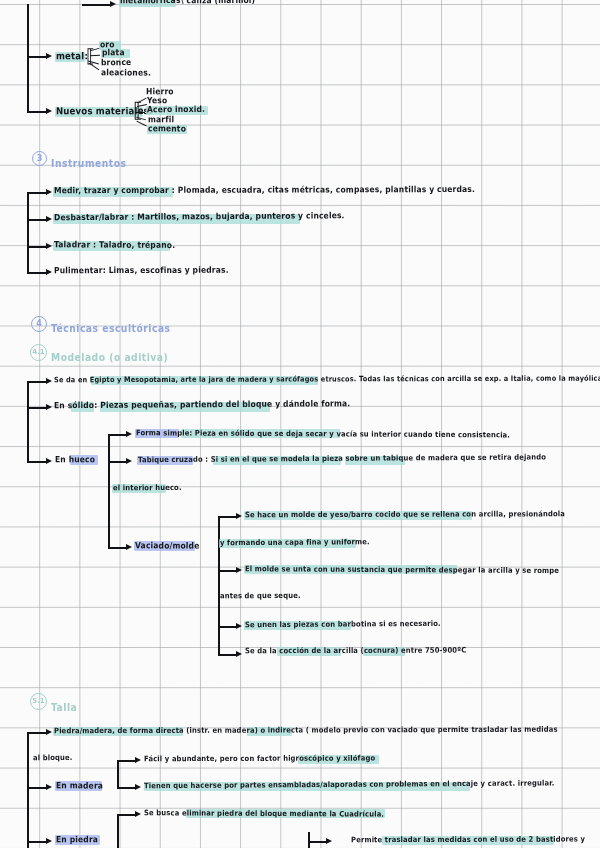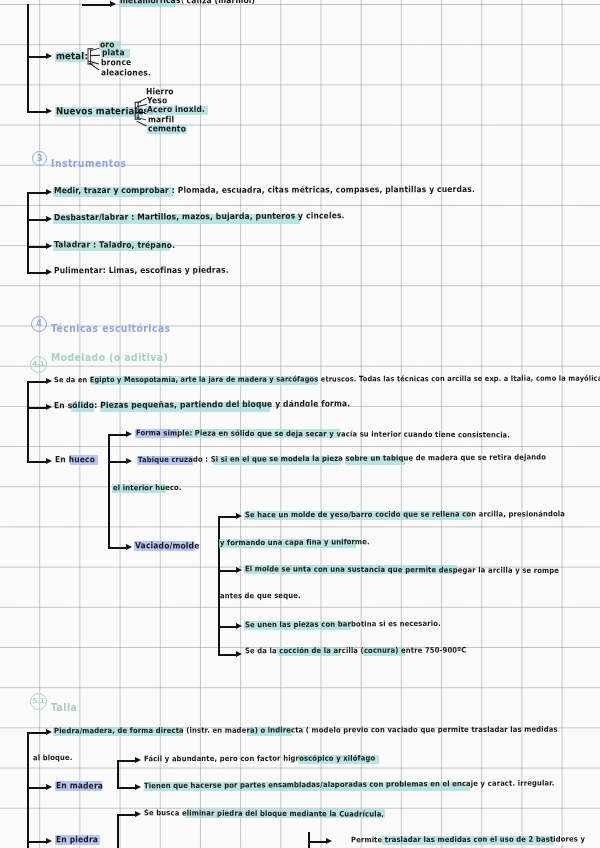--- a/index.html
+++ b/index.html
@@ -171,21 +171,21 @@
   <div class="hl hl-teal" style="left:53px; top:241px; width:117px; height:10px;"></div>
   <div class="t w2" style="left:54px; top:240px;">Taladrar : Taladro, trépano.</div>
 
   <div class="ln ln-h" style="left:27px; top:272px; width:20px;"></div>
   <div class="arrow" style="left:46px; top:268.5px;"></div>
   <div class="t w3" style="left:54px; top:266px;">Pulimentar: Limas, escofinas y piedras.</div>
 
   <div class="num-circle head-blue" style="left:31px; top:316px; width:14px; height:14px; color:#8fa6de;">4</div>
   <div class="head head-blue" style="left:51px; top:322px;">Técnicas escultóricas</div>
 
-  <div class="num-circle head-teal" style="left:30px; top:356px; width:15px; height:15px; color:#a5cfc9; font-size:7px;">4.1</div>
+  <div class="num-circle head-teal" style="left:30px; top:344px; width:15px; height:15px; color:#a5cfc9; font-size:7px;">4.1</div>
   <div class="head head-teal" style="left:51px; top:351px;">Modelado (o aditiva)</div>
 
   <div class="ln ln-v" style="left:27px; top:381px; height:81px;"></div>
 
   <div class="ln ln-h" style="left:27px; top:381px; width:20px;"></div>
   <div class="arrow" style="left:46px; top:377.5px;"></div>
   <div class="hl hl-teal" style="left:91px; top:376px; width:227px; height:9px;"></div>
   <div class="t w3" style="left:54px; top:375px; font-size:6.6px;">Se da en Egipto y Mesopotamia, arte la jara de madera y sarcófagos etruscos. Todas las técnicas con arcilla se exp. a Italia, como la mayólica.</div>
 
   <div class="ln ln-h" style="left:27px; top:407px; width:20px;"></div>

